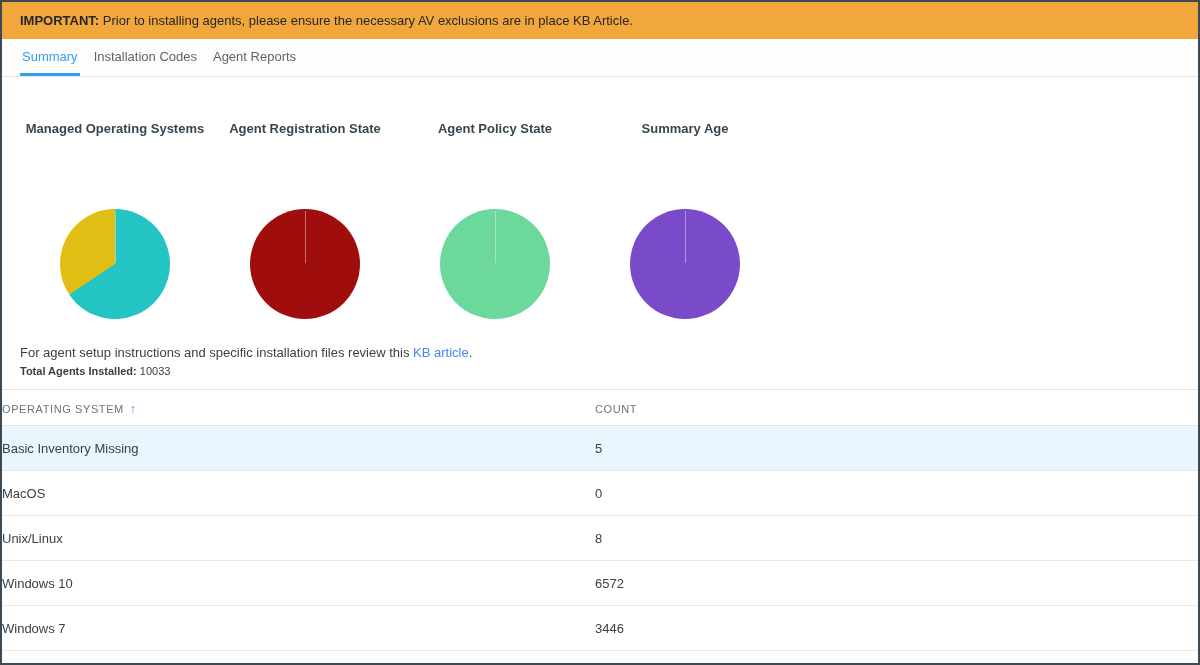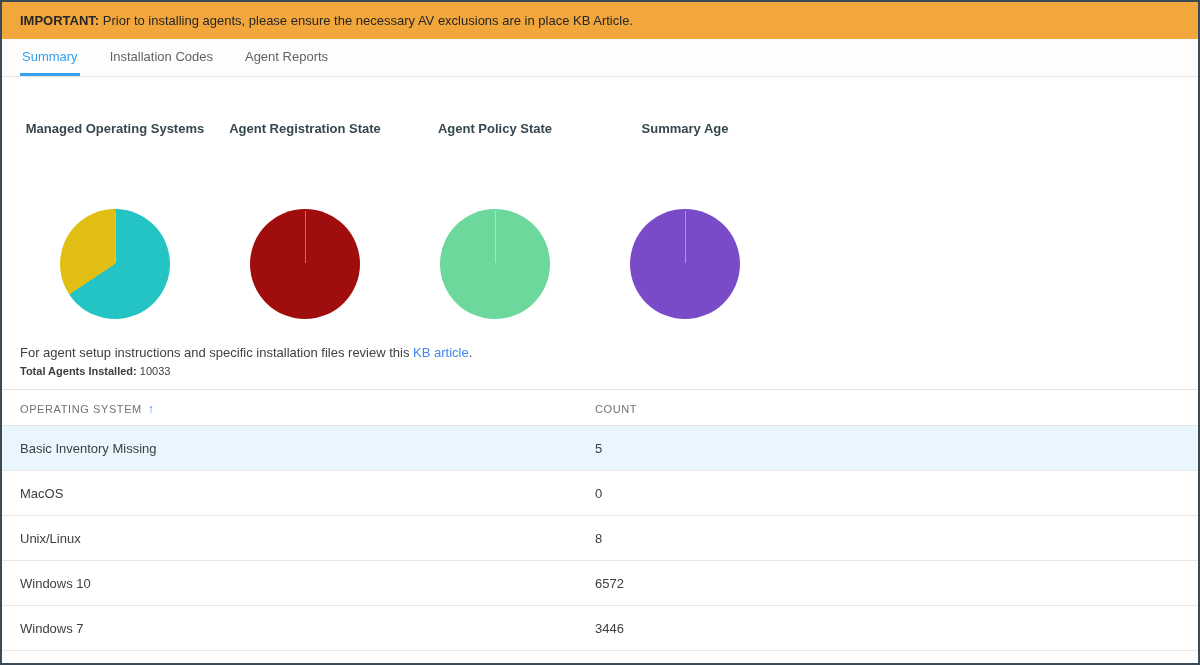--- a/index.html
+++ b/index.html
@@ -14,41 +14,41 @@
   .iconbtn { position: relative; width: 26px; height: 26px; display: flex; align-items: center; justify-content: center; margin: 0 12px; cursor: pointer; }
   .notif-dot { position: absolute; top: -1px; right: 0; width: 8px; height: 8px; border-radius: 50%; background: #E8504A; }
   .help-circle { width: 19px; height: 19px; border: 1.8px solid #5F6368; border-radius: 50%; color: #5F6368; font-size: 12px; font-weight: 700; display: flex; align-items: center; justify-content: center; }
   .avatar { width: 27px; height: 27px; border-radius: 50%; background: #D9534F; color: #fff; font-size: 13px; font-weight: 700; display: flex; align-items: center; justify-content: center; margin-left: 10px; cursor: pointer; }
 
   
   .banner { background: #F2A73D; padding: 10px 18px; font-size: 13px; color: #262626; line-height: 17px; }
   .banner strong { font-weight: 700; }
 
   
-  .tabs { display: flex; gap: 28px; padding: 0 18px; height: 38px; border-bottom: 1px solid #E6E6E6; background: #FDFDFE; }
+  .tabs { display: flex; gap: 12px; padding: 0 18px; height: 38px; border-bottom: 1px solid #E6E6E6; background: #FDFDFE; }
   .tab { display: flex; align-items: center; font-size: 13px; color: #5F6368; cursor: pointer; border-bottom: 3px solid transparent; padding: 0 2px; }
   .tab.active { color: #35A0EE; border-bottom-color: #35A0EE; font-weight: 500; }
 
   
   .charts { display: flex; padding: 44px 0 0 18px; background: #fff; }
   .chart-block { width: 190px; display: flex; flex-direction: column; align-items: center; gap: 42px; }
   .chart-title { font-size: 13px; font-weight: 700; color: #37474F; height: 18px; text-align: center; }
   .pie { width: 110px; height: 110px; border-radius: 50%; margin-top: 28px; position: relative; }
   .pie-notch { position: absolute; left: 50%; top: 2px; width: 1px; height: 52px; background: rgba(255,255,255,0.4); }
 
   
   .note { margin: 26px 0 0; padding: 0 18px; font-size: 13px; color: #3C4043; }
   .link { color: #4285F4; text-decoration: none; cursor: pointer; }
   .total { margin: 5px 0 12px; padding: 0 18px; font-size: 11px; color: #3C4043; }
   .total strong { font-weight: 700; }
 
   
   .table { border-top: 1px solid #E3E3E3; }
   .thead { display: flex; align-items: center; height: 36px; border-bottom: 1px solid #E3E3E3; }
-  .cell-os { flex: 0 0 593px; padding-left: 18px; }
+  .cell-os { flex: 0 0 593px; }
   .cell-count { flex: 1; }
   .th { font-size: 11px; letter-spacing: 0.6px; color: #6E7377; font-weight: 500; }
   .sort-arrow { color: #4285F4; font-size: 12px; margin-left: 6px; }
   .trow { display: flex; align-items: center; height: 45px; border-bottom: 1px solid #E8E8E8; font-size: 13px; color: #3C4043; }
   .trow.highlighted { background: #EAF6FD; }
 </style>
 </head>
 <body>
 
 <div class="page">

